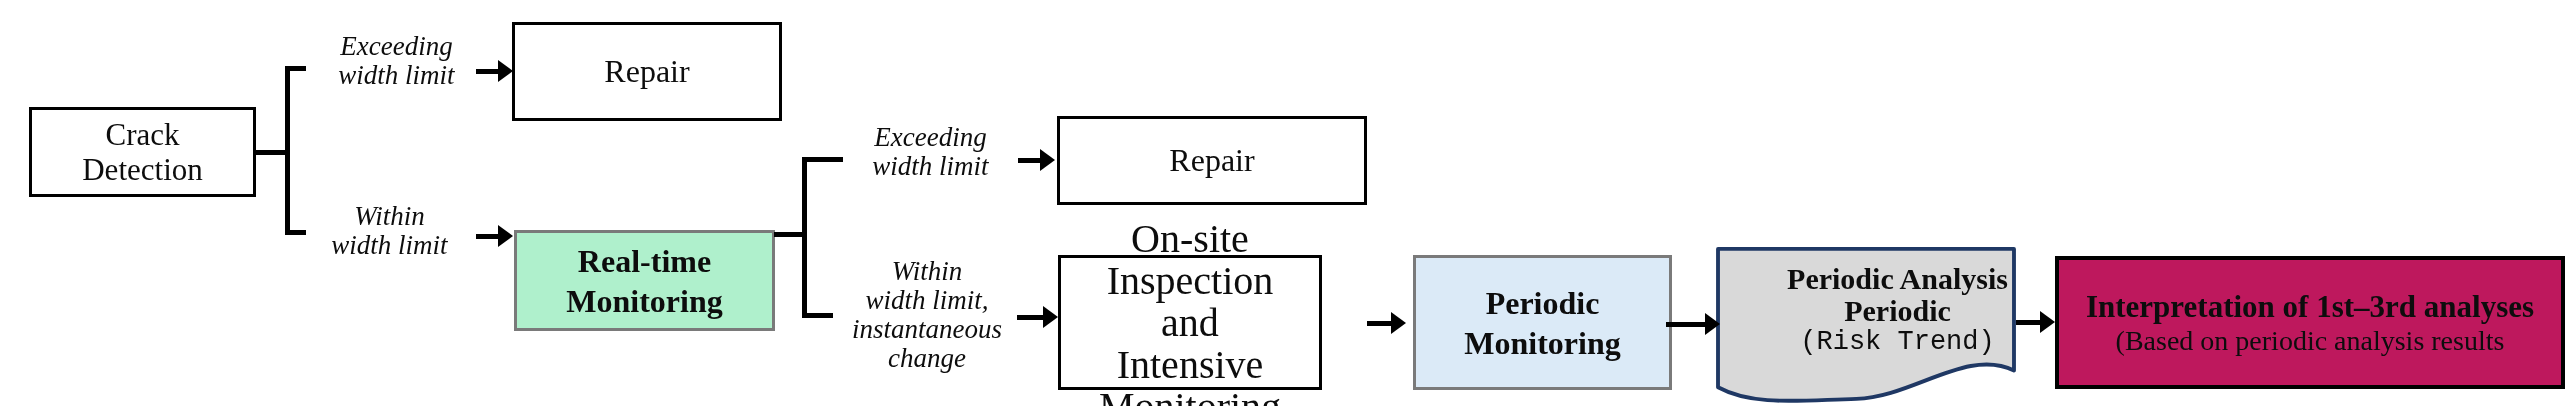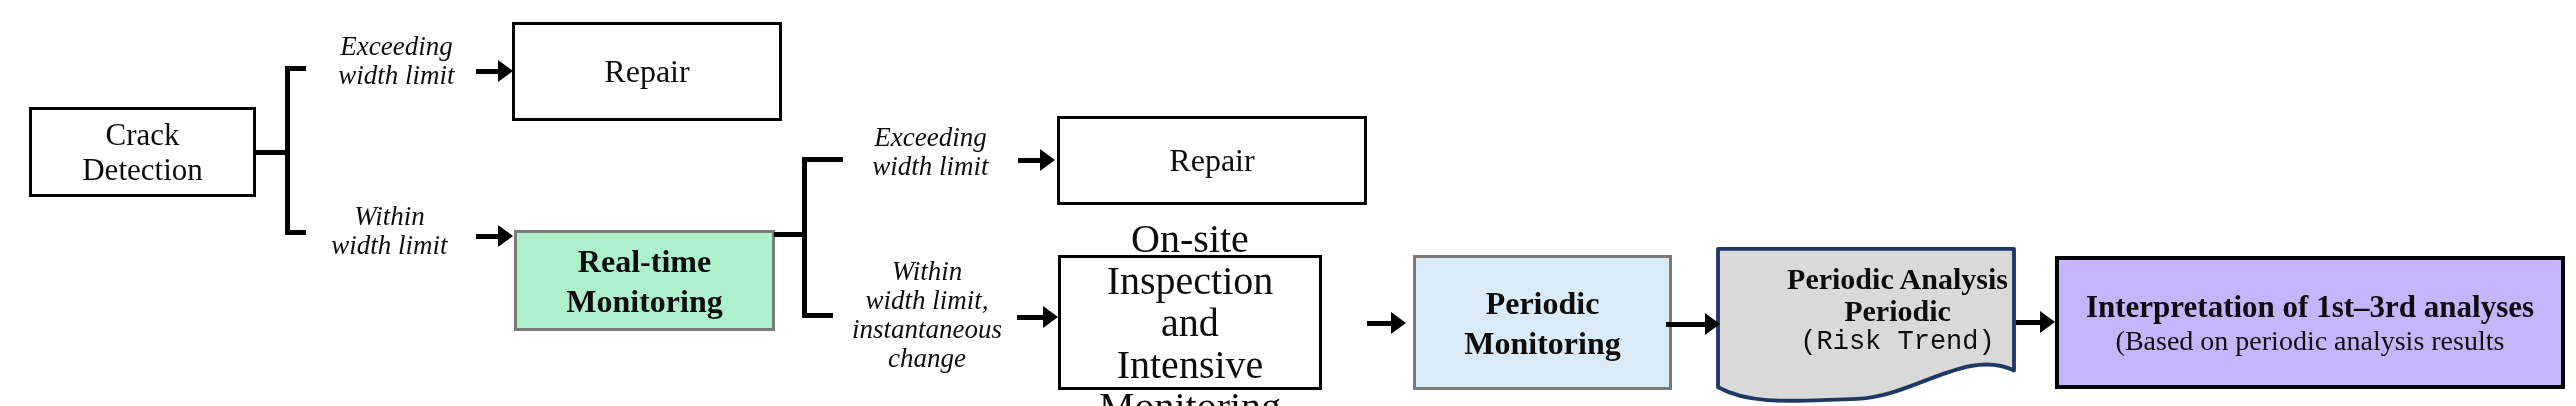--- a/index.html
+++ b/index.html
@@ -26,21 +26,21 @@
     text-align:center;font-size:27px;line-height:29px;font-style:italic;
   }
   .blabel span{display:block;white-space:nowrap;}
   
   #crack{left:29px;top:107px;width:227px;height:90px;font-size:31px;line-height:35px;}
   #repair1{left:512px;top:22px;width:270px;height:99px;font-size:32px;}
   #repair2{left:1057px;top:116px;width:310px;height:89px;font-size:32px;}
   #realtime{left:514px;top:182px;width:261px;height:101px;background:#aff0cc;border:3.2px solid #7a7a7a;font-size:32px;line-height:40px;font-weight:bold;margin-top:48px;}
   #onsite{left:1058px;top:255px;width:264px;height:135px;font-size:40px;line-height:42px;}
   #periodic{left:1407px;top:255px;width:259px;height:135px;background:#dbeaf7;border:3.2px solid #7a7a7a;font-size:32px;line-height:40px;font-weight:bold;margin-left:6px;}
-  #interpretation{left:2055px;top:256px;width:510px;height:133px;background:#c4b5fd;border:4.5px solid #000000;}
+  #interpretation{left:2055px;top:256px;width:510px;height:133px;background:#be185d;border:4.5px solid #000000;}
   #interpretation .title{font-size:31px;line-height:36px;font-weight:bold;}
   #interpretation .sub{font-size:28px;line-height:31px;}
   
   #doc-shape{position:absolute;left:1716px;top:247px;width:300px;height:157px;}
   #doc-text{
     position:absolute;left:1716px;top:256px;width:363px;height:109px;
     display:flex;flex-direction:column;justify-content:center;align-items:center;text-align:center;
   }
   #doc-text .b{font-size:30px;line-height:32px;font-weight:bold;}
   #doc-text .s{font-size:27px;line-height:31px;font-family:Liberation Mono, monospace;}

